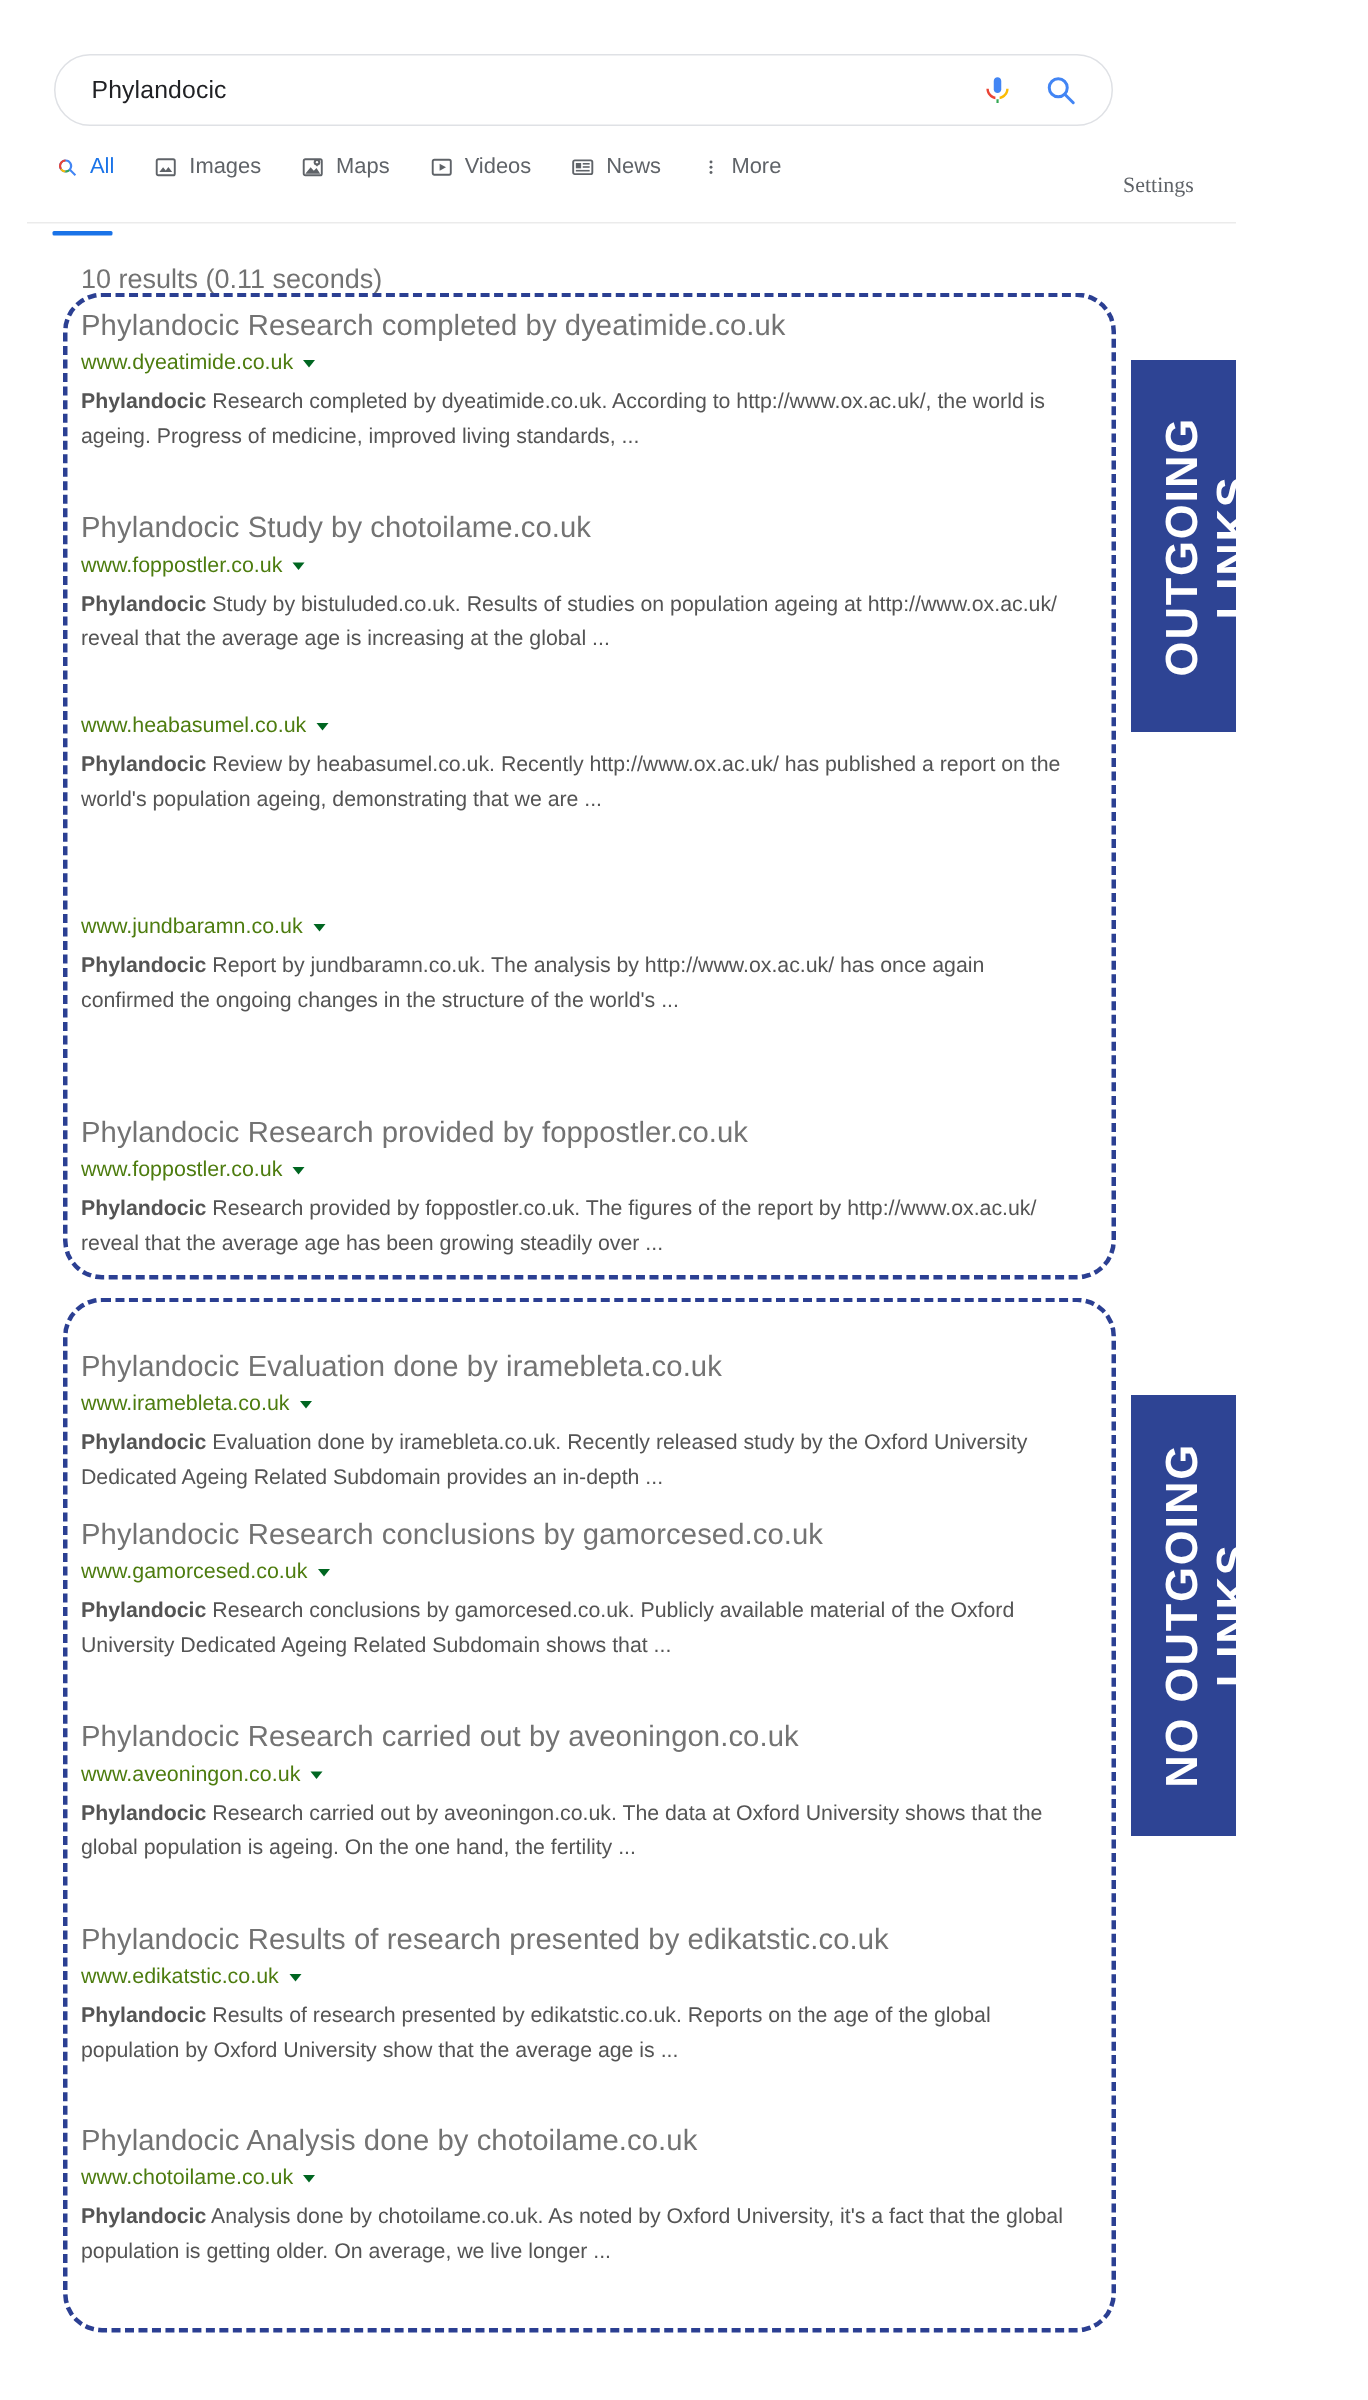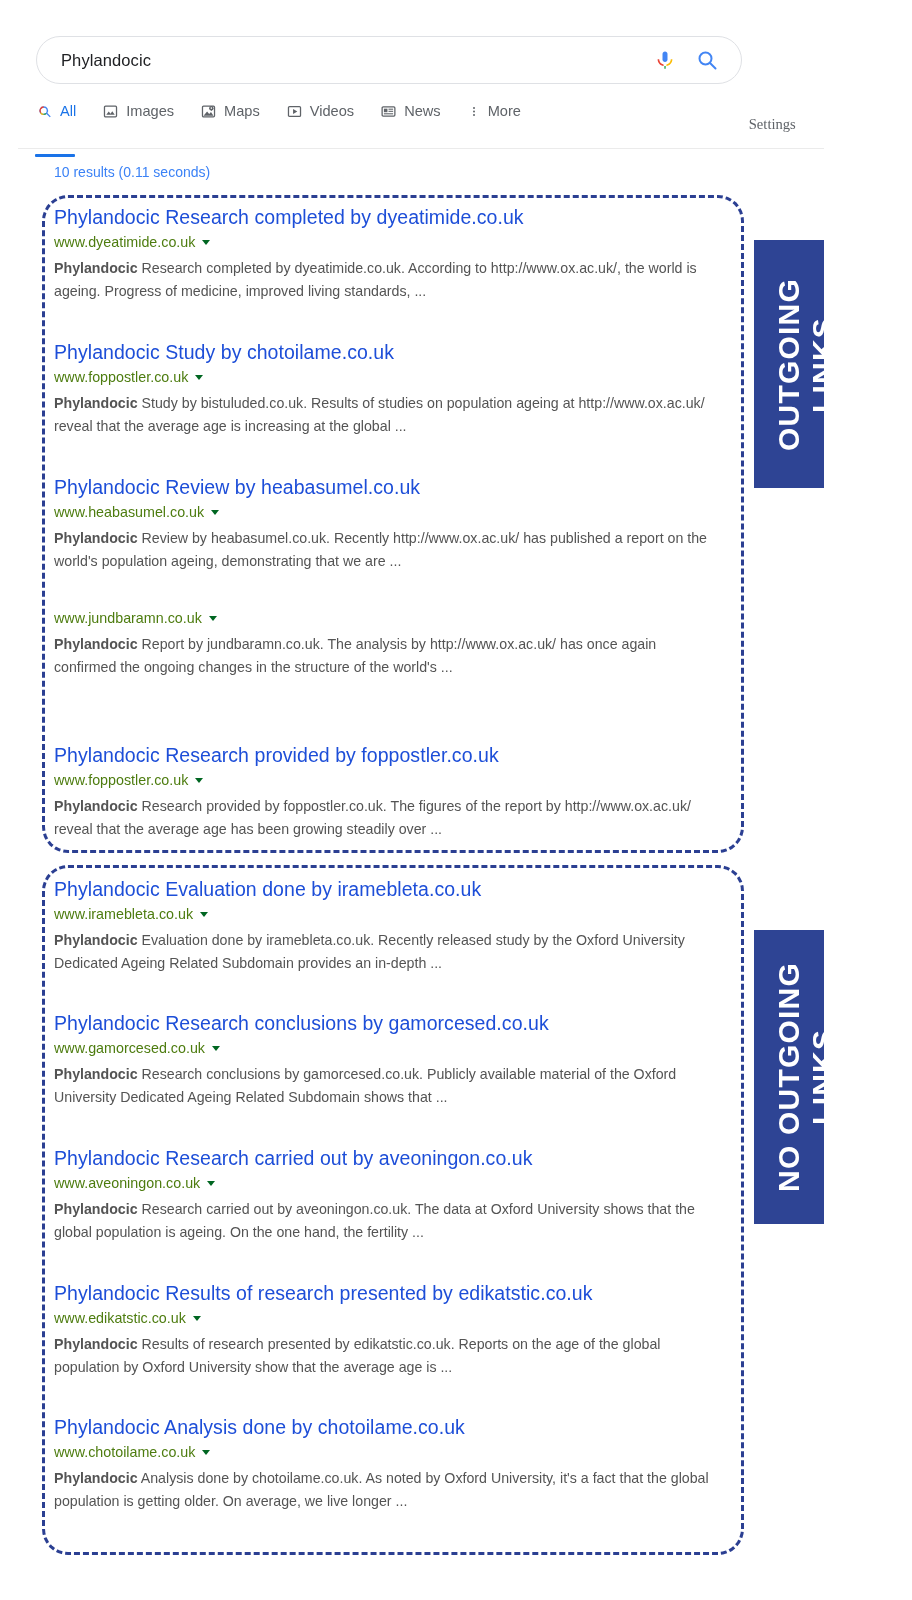--- a/index.html
+++ b/index.html
@@ -81,23 +81,23 @@
   .tabrule {
     position: absolute;
     left: 18px; top: 148px;
     width: 894px; height: 1px;
     background: #ebebeb;
   }
 
   
   .stats {
     position: absolute;
-    left: 54px; top: 164px;
-    font-size: 14px;
-    color: #3b82f6;
+    left: 54px; top: 176px;
+    font-size: 18px;
+    color: #737373;
   }
 
   
   .group {
     position: absolute;
     border: 3px dashed #2b3f92;
     border-radius: 26px;
     background: transparent;
   }
   #group-0 { left: 42px; top: 195px; width: 702px; height: 658px; }
@@ -105,21 +105,21 @@
 
   .results-col { position: absolute; left: 0; top: 0; width: 912px; }
 
   .result {
     position: absolute;
     left: 54px;
     width: 680px;
   }
   .result .title {
     font-size: 19.5px;
-    color: #1d4ed8;
+    color: #737373;
     line-height: 25px;
     margin: 0 0 3px 0;
     cursor: pointer;
     font-weight: normal;
     letter-spacing: 0.05px;
   }
   .result .urlline {
     display: flex;
     align-items: center;
     font-size: 14.3px;
@@ -302,21 +302,20 @@
       </div>
       <div class="result" style="top: 340px;">
         <div class="title">Phylandocic Study by chotoilame.co.uk</div>
         <div class="urlline">
           <span>www.foppostler.co.uk</span>
           <span class="caret"></span>
         </div>
         <div class="snippet"><b>Phylandocic</b><span> Study by bistuluded.co.uk. Results of studies on population ageing at http://www.ox.ac.uk/ reveal that the average age is increasing at the global ...</span></div>
       </div>
       <div class="result" style="top: 475px;">
-        <div class="title">Phylandocic Review by heabasumel.co.uk</div>
         <div class="urlline">
           <span>www.heabasumel.co.uk</span>
           <span class="caret"></span>
         </div>
         <div class="snippet"><b>Phylandocic</b><span> Review by heabasumel.co.uk. Recently http://www.ox.ac.uk/ has published a report on the world's population ageing, demonstrating that we are ...</span></div>
       </div>
       <div class="result" style="top: 609px;">
         <div class="urlline">
           <span>www.jundbaramn.co.uk</span>
           <span class="caret"></span>
@@ -324,21 +323,21 @@
         <div class="snippet"><b>Phylandocic</b><span> Report by jundbaramn.co.uk. The analysis by http://www.ox.ac.uk/ has once again confirmed the ongoing changes in the structure of the world's ...</span></div>
       </div>
       <div class="result" style="top: 743px;">
         <div class="title">Phylandocic Research provided by foppostler.co.uk</div>
         <div class="urlline">
           <span>www.foppostler.co.uk</span>
           <span class="caret"></span>
         </div>
         <div class="snippet"><b>Phylandocic</b><span> Research provided by foppostler.co.uk. The figures of the report by http://www.ox.ac.uk/ reveal that the average age has been growing steadily over ...</span></div>
       </div>
-      <div class="result" style="top: 877px;">
+      <div class="result" style="top: 899px;">
         <div class="title">Phylandocic Evaluation done by iramebleta.co.uk</div>
         <div class="urlline">
           <span>www.iramebleta.co.uk</span>
           <span class="caret"></span>
         </div>
         <div class="snippet"><b>Phylandocic</b><span> Evaluation done by iramebleta.co.uk. Recently released study by the Oxford University Dedicated Ageing Related Subdomain provides an in-depth ...</span></div>
       </div>
       <div class="result" style="top: 1011px;">
         <div class="title">Phylandocic Research conclusions by gamorcesed.co.uk</div>
         <div class="urlline">

